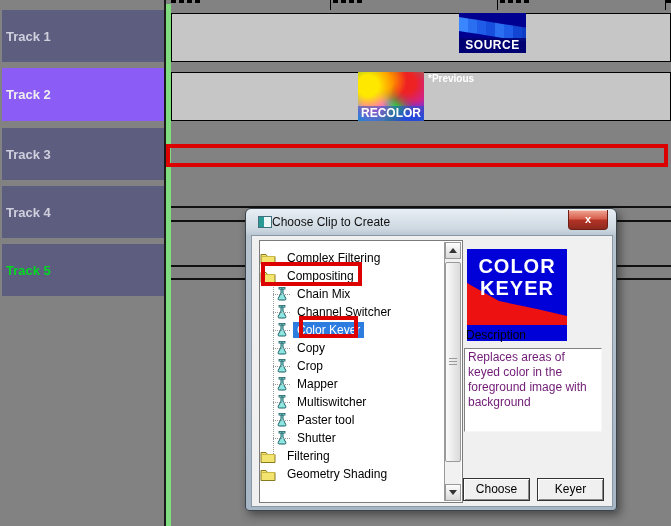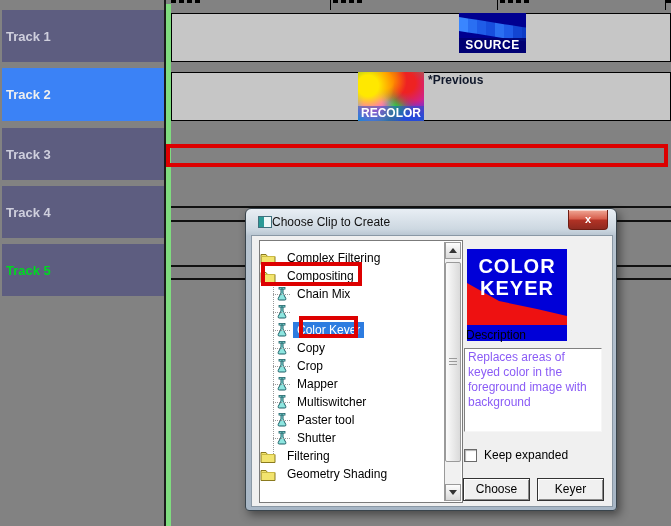--- a/index.html
+++ b/index.html
@@ -10,21 +10,21 @@
   .ruler-sep{position:absolute;top:0;width:1px;height:10px;background:#000;}
   .tickgroup{position:absolute;top:0;display:flex;gap:3px;}
   .tickgroup i{display:block;width:5px;height:3px;background:#000;}
 
   .vline-black{position:absolute;left:164px;top:0;width:2px;height:526px;background:#1a1a1a;}
   .vline-green{position:absolute;left:166px;top:4px;width:5px;height:522px;background:#7fdc7f;}
 
   .tracklabel{position:absolute;left:2px;width:162px;height:52px;background:#5d5d80;
               display:flex;align-items:center;padding-left:4px;box-sizing:border-box;
               font-weight:bold;font-size:13px;color:#cfcfdd;}
-  .tracklabel.black{background:#3b82f6;color:#efefef;height:53px;}
+  .tracklabel.black{background:#8b5cf6;color:#efefef;height:53px;}
   .tracklabel.green-text{color:#00d822;}
 
   .cliprow{position:absolute;left:171px;width:500px;height:49px;background:#c6c6c6;
            border:1px solid #000;box-sizing:border-box;}
   .thinline{position:absolute;left:171px;width:500px;height:2px;background:#111;}
 
   .clip{position:absolute;overflow:hidden;}
   .clip-label{position:absolute;left:0;right:0;bottom:0;text-align:center;color:#fff;
               font-weight:bold;font-size:12px;line-height:15px;}
   .source-clip .clip-label{background:rgba(0,0,110,.85);letter-spacing:.5px;}
@@ -32,21 +32,21 @@
       radial-gradient(circle at 15% 28%,#ffe800 0 16%,transparent 40%),
       radial-gradient(circle at 42% 18%,#ff8800 0 14%,transparent 38%),
       radial-gradient(circle at 72% 22%,#ee2222 0 16%,transparent 42%),
       radial-gradient(circle at 92% 38%,#cc2299 0 14%,transparent 40%),
       radial-gradient(circle at 22% 62%,#ff66cc 0 15%,transparent 40%),
       radial-gradient(circle at 55% 58%,#22cc44 0 17%,transparent 45%),
       radial-gradient(circle at 82% 75%,#2244ee 0 19%,transparent 48%),
       radial-gradient(circle at 8% 88%,#00ccee 0 14%,transparent 40%),
       #5aa23a;}
   .recolor-clip .clip-label{background:rgba(40,80,200,.55);}
-  .previous-text{position:absolute;left:428px;top:73px;font-weight:bold;font-size:12px;color:#0f172a;text-align:center;}
+  .previous-text{position:absolute;left:428px;top:73px;font-weight:bold;font-size:10px;color:#ffffff;text-align:center;}
 
   .red-box{position:absolute;border:4px solid #dd0000;box-sizing:border-box;z-index:30;pointer-events:none;}
 
   
   .dialog{position:absolute;left:245px;top:208px;width:372px;height:303px;z-index:10;
           background:linear-gradient(180deg,#e8eef4 0,#cdd8e1 20px,#b7c4d0 27px,#aebccb 60%,#a7b6c5 100%);
           border:1px solid #39444c;border-radius:6px 6px 4px 4px;box-sizing:border-box;
           box-shadow:3px 4px 10px rgba(0,0,0,.45);}
   .titlebar{position:absolute;left:0;top:0;right:0;height:26px;display:flex;align-items:center;}
   .title-icon{width:14px;height:12px;margin-left:12px;border:1px solid #40707e;box-sizing:border-box;
@@ -85,21 +85,21 @@
   .grip i{display:block;height:1px;background:#9a9a9a;margin-bottom:2px;}
 
   
   .preview{position:absolute;left:215px;top:13px;width:100px;height:92px;background:#0000d8;overflow:hidden;}
   .preview svg{position:absolute;left:0;top:0;}
   .preview .ptxt{position:relative;text-align:center;color:#fff;font-weight:bold;font-size:20px;
                  letter-spacing:1px;line-height:22px;margin-top:6px;}
   .desc-label{position:absolute;left:214px;top:92px;font-size:12px;color:#000;}
   .desc-box{position:absolute;left:212px;top:112px;width:138px;height:84px;background:#fff;
             border:1px solid;border-color:#808080 #f6f6f6 #f6f6f6 #808080;box-sizing:border-box;
-            font-size:12px;line-height:15px;color:#8b5cf6;padding:1px 3px;}
+            font-size:12px;line-height:15px;color:#701a75;padding:1px 3px;}
   .chk-row{position:absolute;left:212px;top:212px;display:flex;align-items:center;}
   .chk{width:13px;height:13px;background:#fff;border:1px solid #6a6a6a;box-sizing:border-box;
        box-shadow:inset 1px 1px 1px rgba(0,0,0,.3);}
   .chk-label{margin-left:7px;font-size:12px;color:#000;}
   .btn{position:absolute;top:242px;width:67px;height:23px;background:#f0f0f0;color:#000;
        border:1px solid #333;box-sizing:border-box;font-size:12px;text-align:center;line-height:21px;
        box-shadow:inset 1px 1px 0 #fff,inset -1px -1px 0 #8a8a8a;}
   .btn.cancel{left:211px;} .btn.create{left:285px;}
 </style>
 </head>
@@ -225,20 +225,21 @@
         <span class="tlabel">Chain Mix</span>
       </div>
       <div class="trow child">
         <span class="conn"></span>
         <span class="ticon">
             <svg width="12" height="14" viewBox="0 0 12 14">
               <rect x="3" y="0.5" width="6" height="1.6" fill="#8ee6e0" stroke="#1c5f66" stroke-width="0.8"></rect>
               <path d="M5 2 L5 6 L2.2 11.5 Q1.8 13 3.2 13 L8.8 13 Q10.2 13 9.8 11.5 L7 6 L7 2 Z" fill="#8ee6e0" stroke="#1c5f66"></path>
             </svg>
           </span>
+        <span class="tlabel">Channel Switcher</span>
       </div>
       <div class="trow child selected">
         <span class="conn"></span>
         <span class="ticon">
             <svg width="12" height="14" viewBox="0 0 12 14">
               <rect x="3" y="0.5" width="6" height="1.6" fill="#8ee6e0" stroke="#1c5f66" stroke-width="0.8"></rect>
               <path d="M5 2 L5 6 L2.2 11.5 Q1.8 13 3.2 13 L8.8 13 Q10.2 13 9.8 11.5 L7 6 L7 2 Z" fill="#8ee6e0" stroke="#1c5f66"></path>
             </svg>
           </span>
         <span class="tlabel">Color Keyer</span>
@@ -345,24 +346,20 @@
       </svg>
       <div class="ptxt">
         <div>COLOR</div>
         <div>KEYER</div>
       </div>
     </div>
 
     <div class="desc-label">Description</div>
     <div class="desc-box">Replaces areas of keyed color in the foreground image with background</div>
 
-    <div class="chk-row">
-      <span class="chk"></span>
-      <span class="chk-label">Keep expanded</span>
-    </div>
 
     <div class="btn cancel">Choose</div>
     <div class="btn create">Keyer</div>
   </div>
 </div>
 
 <div class="red-box" style="left:261px;top:262px;width:101px;height:24px"></div>
 <div class="red-box" style="left:299px;top:316px;width:59px;height:22px"></div>
 
 </body></html>

